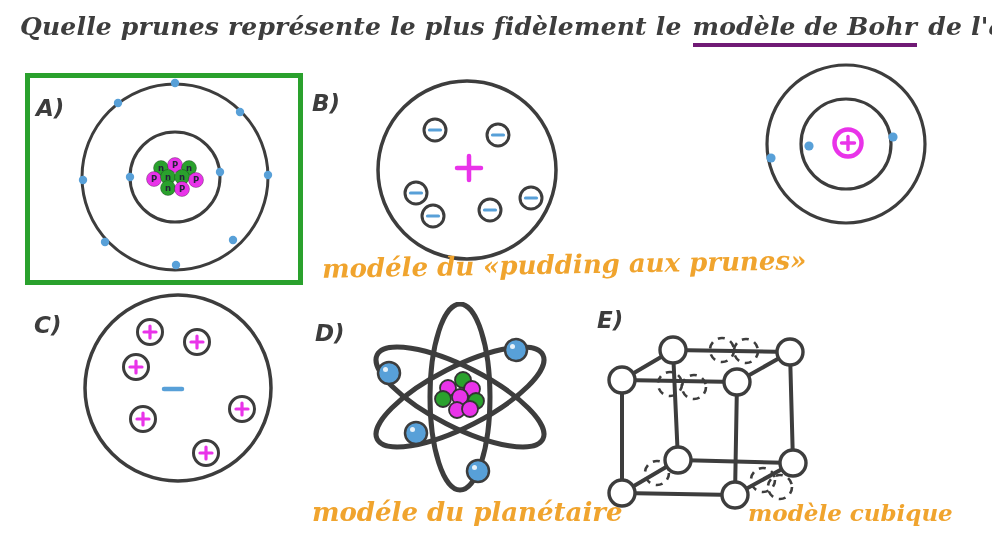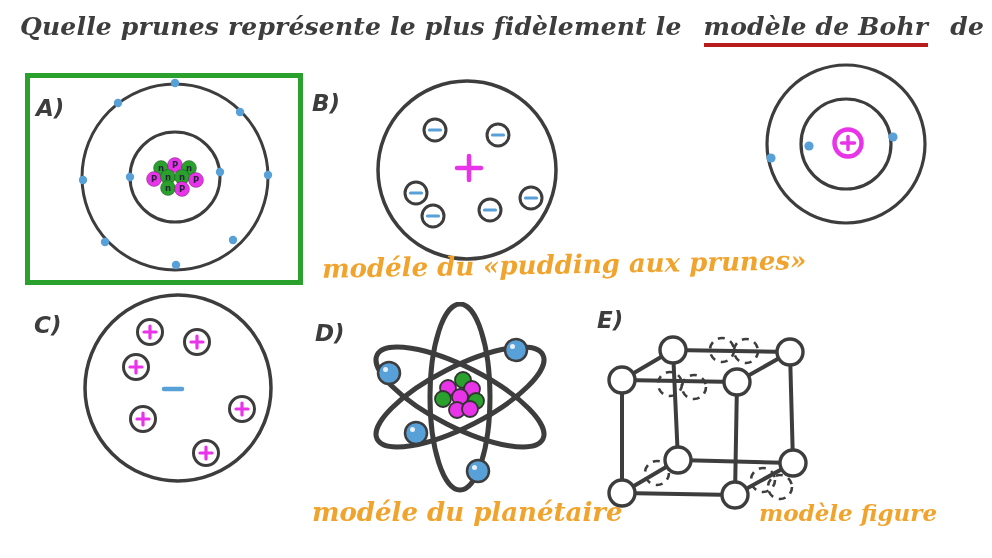--- a/index.html
+++ b/index.html
@@ -1,21 +1,21 @@
 <!DOCTYPE html>
 <html><head>
 <meta charset="utf-8">
 <style>
   *{margin:0;padding:0;box-sizing:border-box;}
   html,body{width:992px;height:558px;background:#fff;overflow:hidden;}
   body{font-family:"DejaVu Serif",serif;}
   #board{position:relative;width:992px;height:558px;background:#ffffff;}
   .abs{position:absolute;}
   .title{left:20px;top:12px;width:965px;font-style:italic;font-weight:600;font-size:25px;color:#3d3d3d;white-space:nowrap;letter-spacing:.2px;}
-  .title .u{border-bottom:4px solid #b91c1c;padding-bottom:2px;margin:0 22px;display:inline-block;}
+  .title .u{border-bottom:4px solid #701a75;padding-bottom:2px;margin:0 11px;display:inline-block;}
   .fig-label{font-family:"DejaVu Sans",sans-serif;font-weight:bold;font-style:italic;font-size:23px;color:#3d3d3d;}
   .caption{font-style:italic;font-weight:600;color:#f0a42e;text-align:center;white-space:nowrap;}
   .cap-b{left:322px;top:250px;width:425px;font-size:26px;transform:rotate(-1deg);}
   .cap-d{left:312px;top:497px;width:295px;font-size:26px;}
   .cap-e{left:748px;top:499px;width:200px;font-size:23px;}
   svg{display:block;}
 </style>
 </head>
 <body>
 
@@ -180,15 +180,15 @@
         <circle cx="142" cy="82" r="13" fill="#fff" stroke="#3d3d3d" stroke-width="3.4"></circle>
         <circle cx="140" cy="195" r="13" fill="#fff" stroke="#3d3d3d" stroke-width="3.4"></circle>
         <circle cx="27" cy="193" r="13" fill="#fff" stroke="#3d3d3d" stroke-width="3.4"></circle>
         <circle cx="78" cy="50" r="13" fill="#fff" stroke="#3d3d3d" stroke-width="3.4"></circle>
         <circle cx="195" cy="52" r="13" fill="#fff" stroke="#3d3d3d" stroke-width="3.4"></circle>
         <circle cx="198" cy="163" r="13" fill="#fff" stroke="#3d3d3d" stroke-width="3.4"></circle>
         <circle cx="83" cy="160" r="13" fill="#fff" stroke="#3d3d3d" stroke-width="3.4"></circle>
       </g>
   </svg>
   <div class="abs fig-label" style="left:597px;top:307px">E)</div>
-  <div class="abs caption cap-e">modèle figure</div>
+  <div class="abs caption cap-e">modèle cubique</div>
 
 </div>
 
 </body></html>

